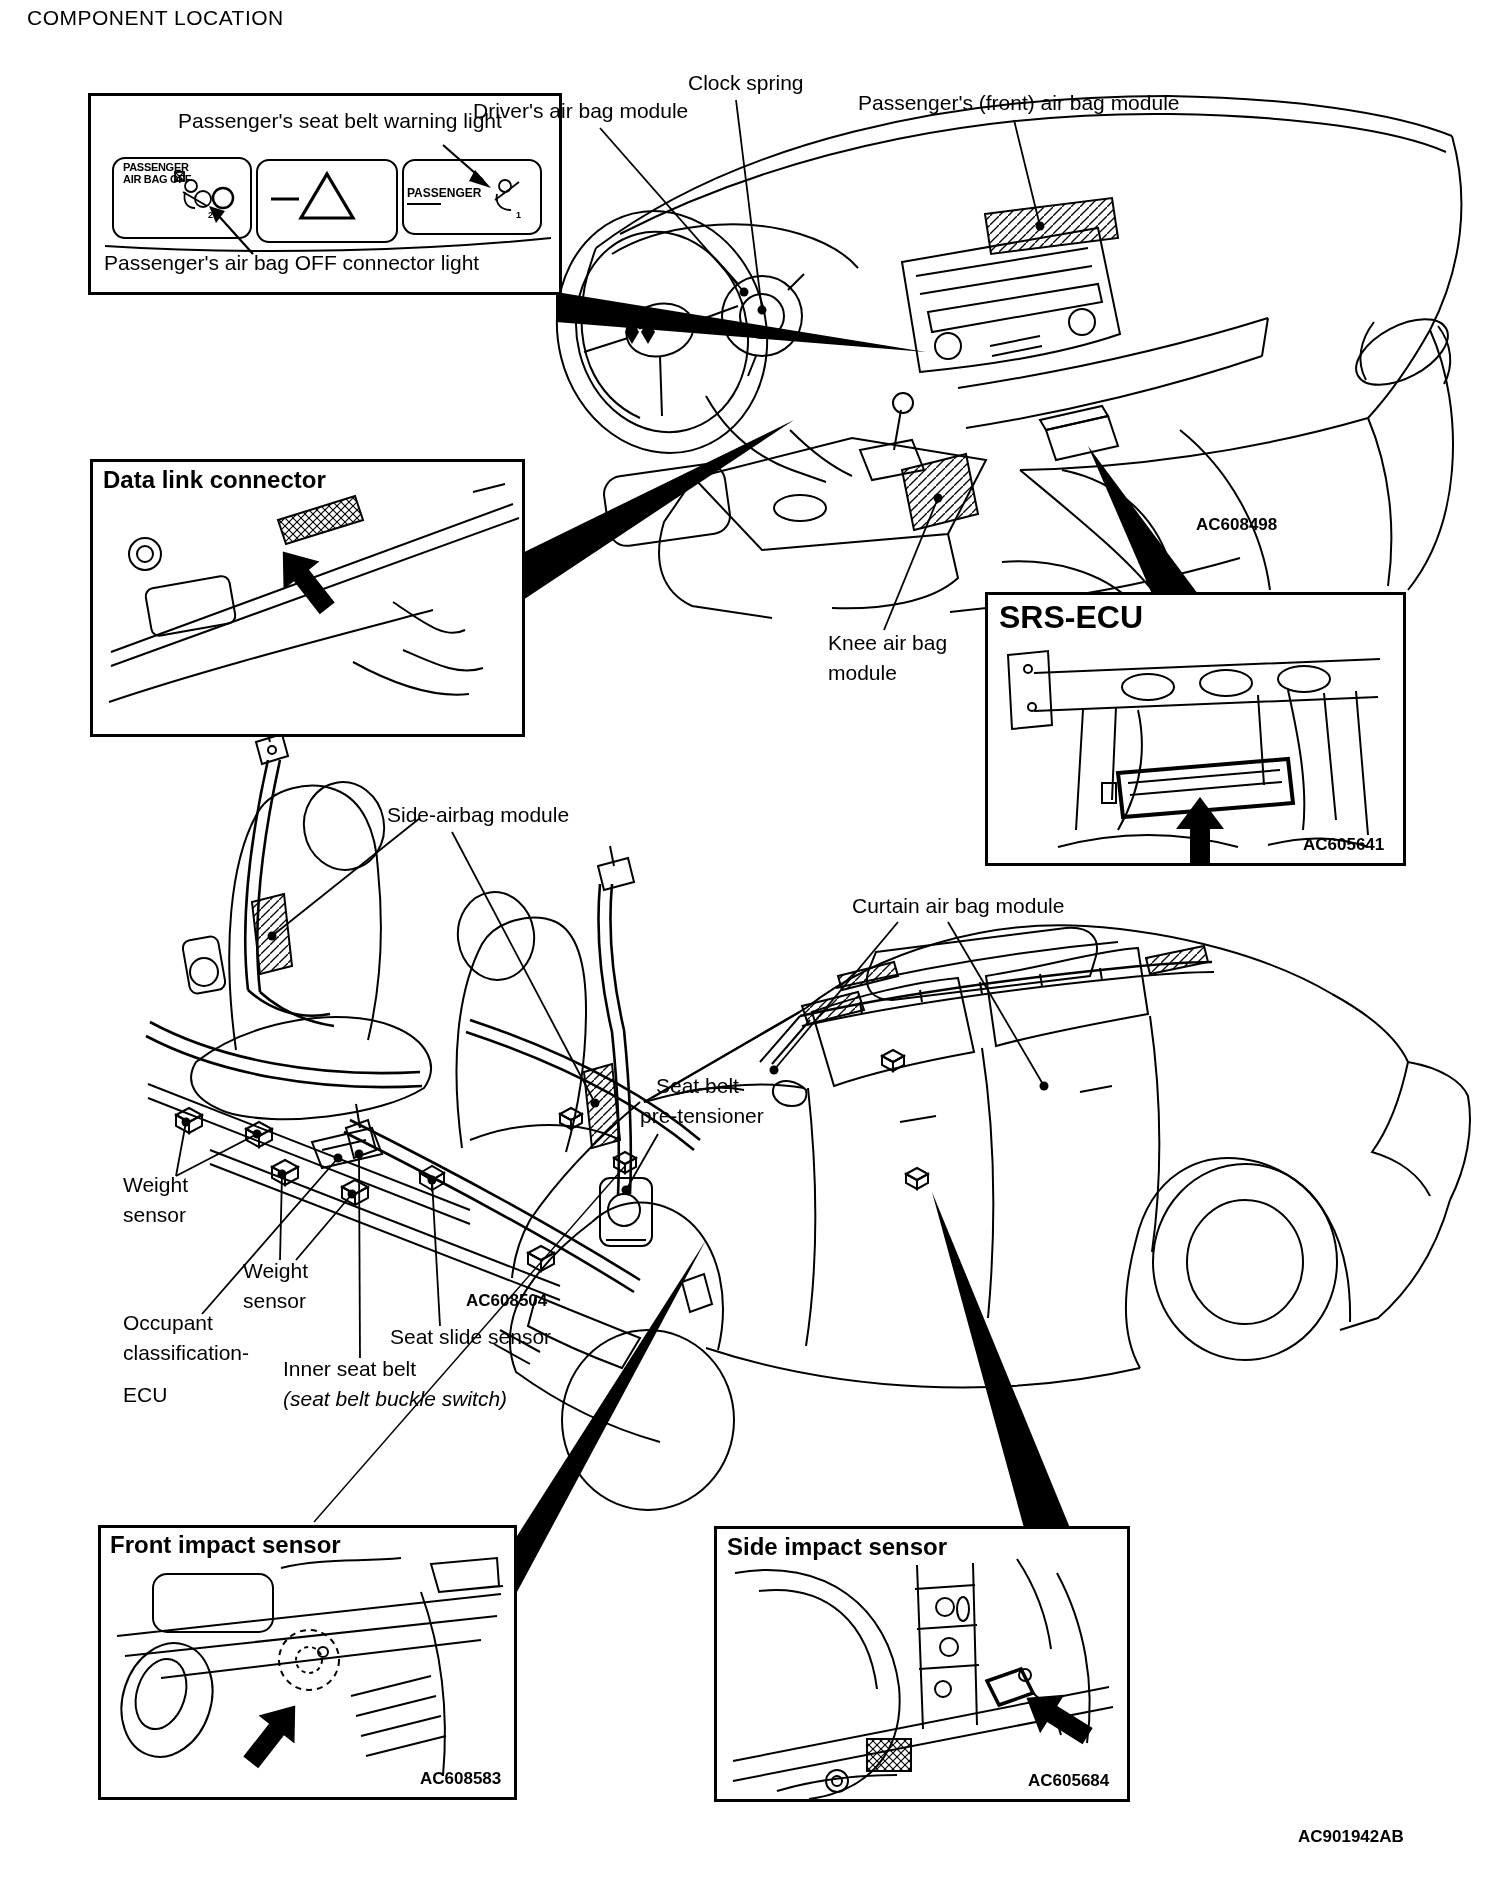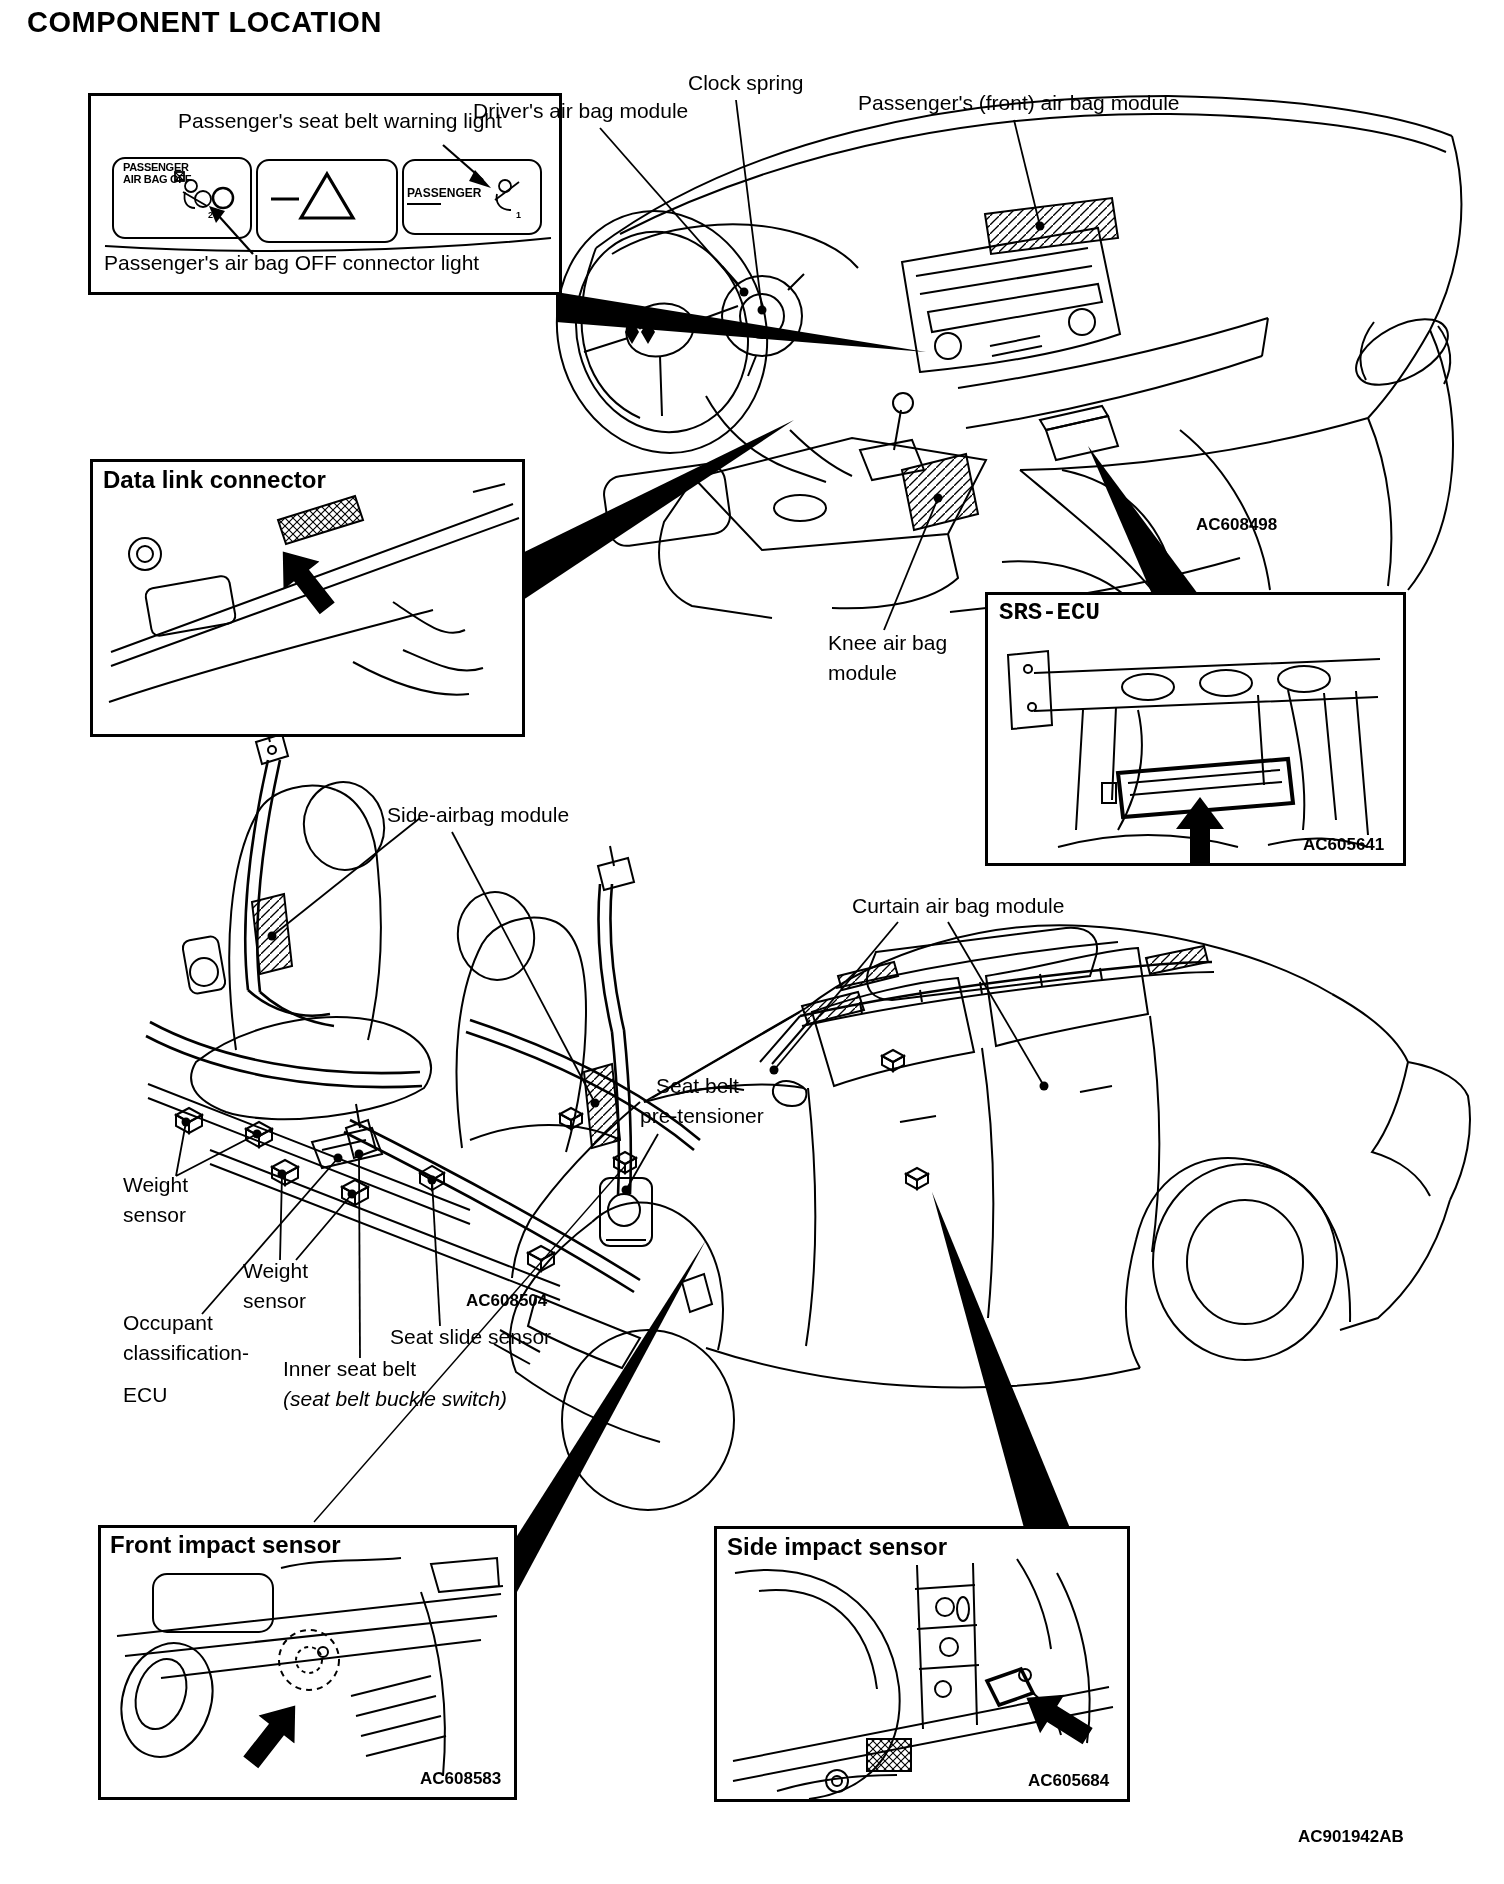--- a/index.html
+++ b/index.html
@@ -2,24 +2,24 @@
 <html><head>
 <meta charset="utf-8">
 <style>
   html,body{margin:0;padding:0;background:#fff;}
   body{width:1504px;height:1884px;position:relative;overflow:hidden;
        font-family:"Liberation Sans",sans-serif;color:#000;}
   #art{position:absolute;left:0;top:0;z-index:1;}
   .inset{position:absolute;border:3px solid #000;background:#fff;box-sizing:border-box;z-index:2;}
   .inset svg{position:absolute;left:0;top:0;}
   .layer{position:absolute;left:0;top:0;width:100%;height:100%;z-index:3;}
-  .ttl{position:absolute;font-weight:bold;font-size:29px;letter-spacing:.5px;white-space:nowrap;}
+  .ttl{position:absolute;font-weight:normal;font-size:21px;letter-spacing:.5px;white-space:nowrap;}
   .lbl{position:absolute;font-size:21px;white-space:nowrap;}
   .boxtitle{position:absolute;font-weight:bold;font-size:24px;white-space:nowrap;}
-  .boxtitle.lg{font-size:24px;font-family:Liberation Mono, monospace;}
+  .boxtitle.lg{font-size:32px;}
   .code{position:absolute;font-weight:bold;font-size:17px;white-space:nowrap;}
   .tiny{position:absolute;font-weight:bold;font-size:11px;letter-spacing:-.3px;white-space:nowrap;}
   .tiny2{position:absolute;font-weight:bold;font-size:12px;white-space:nowrap;}
   .underline-bar{position:absolute;height:2px;background:#000;}
 </style>
 </head>
 <body>
 
 <svg id="art" width="1504" height="1884" viewBox="0 0 1504 1884">
   <defs>

